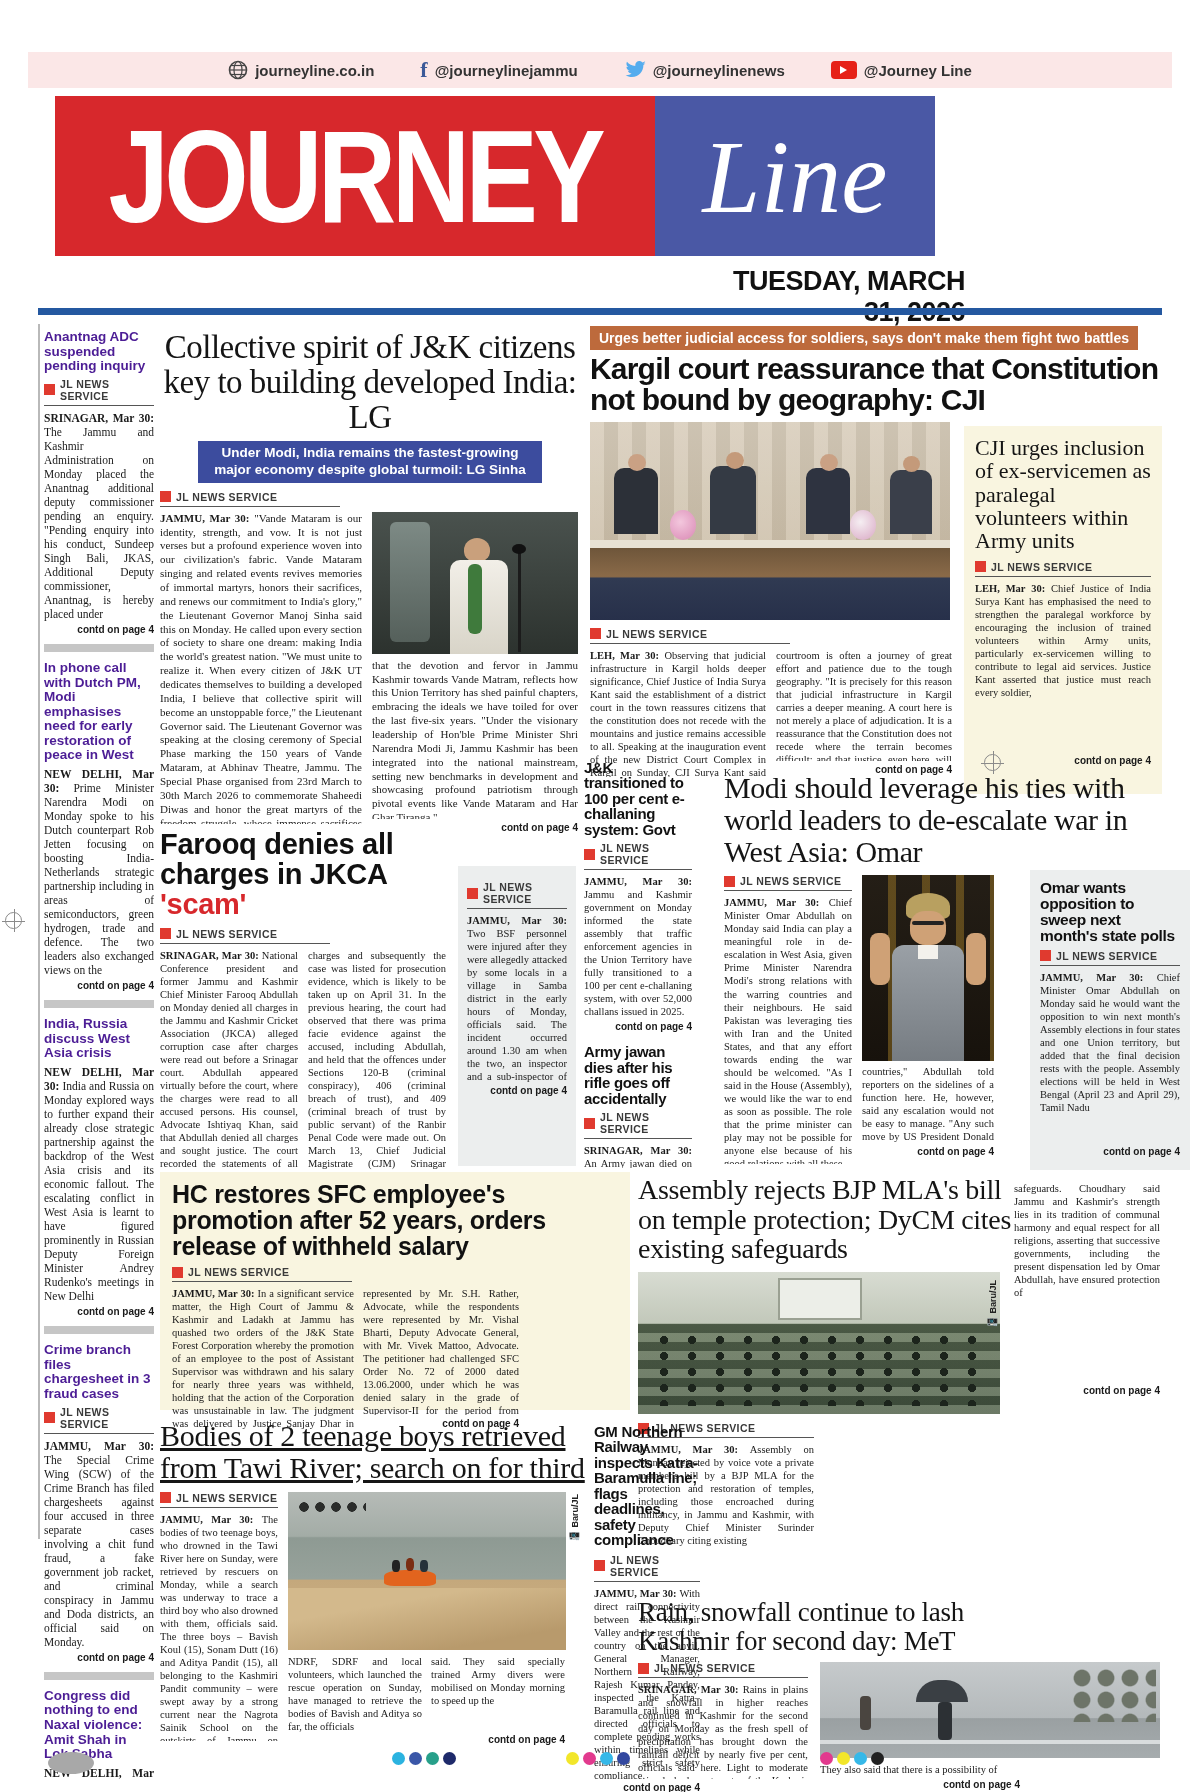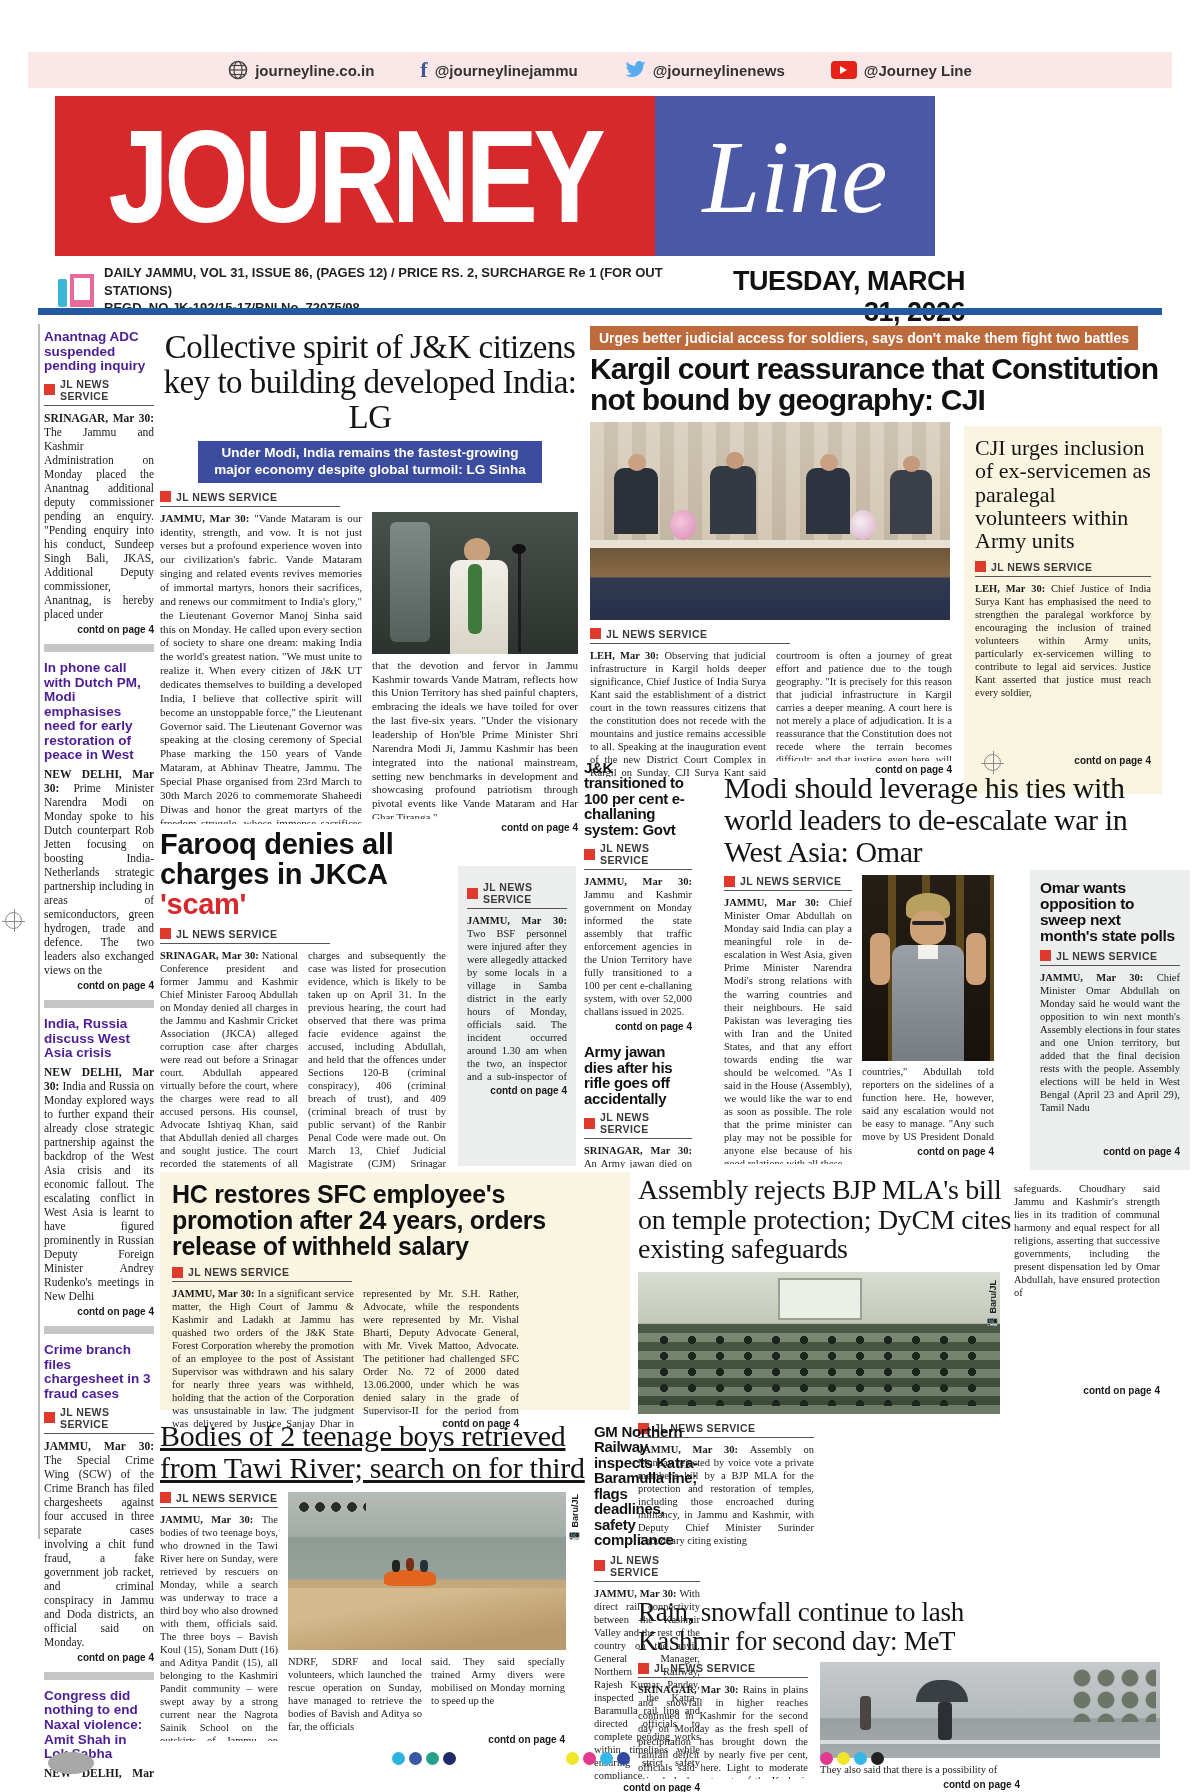--- a/index.html
+++ b/index.html
@@ -109,30 +109,20 @@
     </span>
   </div>
 
   <div class="abs mast-red" style="left:55px;top:96px;width:600px;height:160px;">
     <span>JOURNEY</span>
   </div>
   <div class="abs mast-blue" style="left:655px;top:96px;width:280px;height:160px;">
     <span>Line</span>
   </div>
 
-  <div class="abs" style="left:58px;top:264px;width:640px;display:flex;align-items:center;">
-    <span class="logo-mark">
-        <span class="logo-bar"></span>
-        <span class="logo-sq"></span>
-      </span>
-    <div class="info-lines">
-      <div>DAILY JAMMU, VOL 31, ISSUE 86, (PAGES 12) / PRICE RS. 2, SURCHARGE Re 1 (FOR OUT STATIONS)</div>
-      <div>REGD. NO JK-192/15-17/RNI No. 72075/98</div>
-    </div>
-  </div>
   <div class="abs edition-date" style="left:700px;top:266px;width:265px;">TUESDAY, MARCH 31, 2026</div>
 
   <div class="abs rule-blue" style="left:38px;top:308px;width:1124px;height:7px;"></div>
 
   <div class="rail-rule" style="left:38px;top:324px;height:1215px;"></div>
   <div class="abs rail" style="left:44px;top:324px;width:110px;height:1456px;">
 
     <div style="margin-top:6px;">
       <p class="brief-title">Anantnag ADC suspended pending inquiry</p>
       <div class="jltag">
@@ -341,21 +331,21 @@
         <span class="sq"></span>
         <span>JL NEWS SERVICE</span>
       </div>
     <div class="clip" style="height:172px;">
       <p class="body-sm"><b class="dateline">JAMMU, Mar 30:</b><span>Chief Minister Omar Abdullah on Monday said he would want the opposition to win next month's Assembly elections in four states and one Union territory, but added that the final decision rests with the people. Assembly elections will be held in West Bengal (April 23 and April 29), Tamil Nadu</span></p>
     </div>
     <div class="contd">contd on page 4</div>
   </div>
 
   <div class="abs cream" style="left:160px;top:1172px;width:470px;height:238px;padding:10px 12px;box-sizing:border-box;">
-    <h1 class="sans-head" style="font-size:25px;">HC restores SFC employee's promotion after 24 years, orders release of withheld salary</h1>
+    <h1 class="sans-head" style="font-size:25px;">HC restores SFC employee's promotion after 52 years, orders release of withheld salary</h1>
     <div class="jltag" style="width:180px;margin-top:7px;">
         <span class="sq"></span>
         <span>JL NEWS SERVICE</span>
       </div>
     <div style="display:flex;gap:9px;">
       <div class="clip" style="width:182px;height:142px;">
         <p class="body-sm"><b class="dateline">JAMMU, Mar 30:</b><span>In a significant service matter, the High Court of Jammu &amp; Kashmir and Ladakh at Jammu has quashed two orders of the J&amp;K State Forest Corporation whereby the promotion of an employee to the post of Assistant Supervisor was withdrawn and his salary for nearly three years was withheld, holding that the action of the Corporation was unsustainable in law. The judgment was delivered by Justice Sanjay Dhar in SWP No. 491/2009, Mohd Taj vs J&amp;K State Forest Corporation and others. The petitioner was</span></p>
       </div>
       <div style="width:156px;">
         <div class="clip" style="height:128px;">

